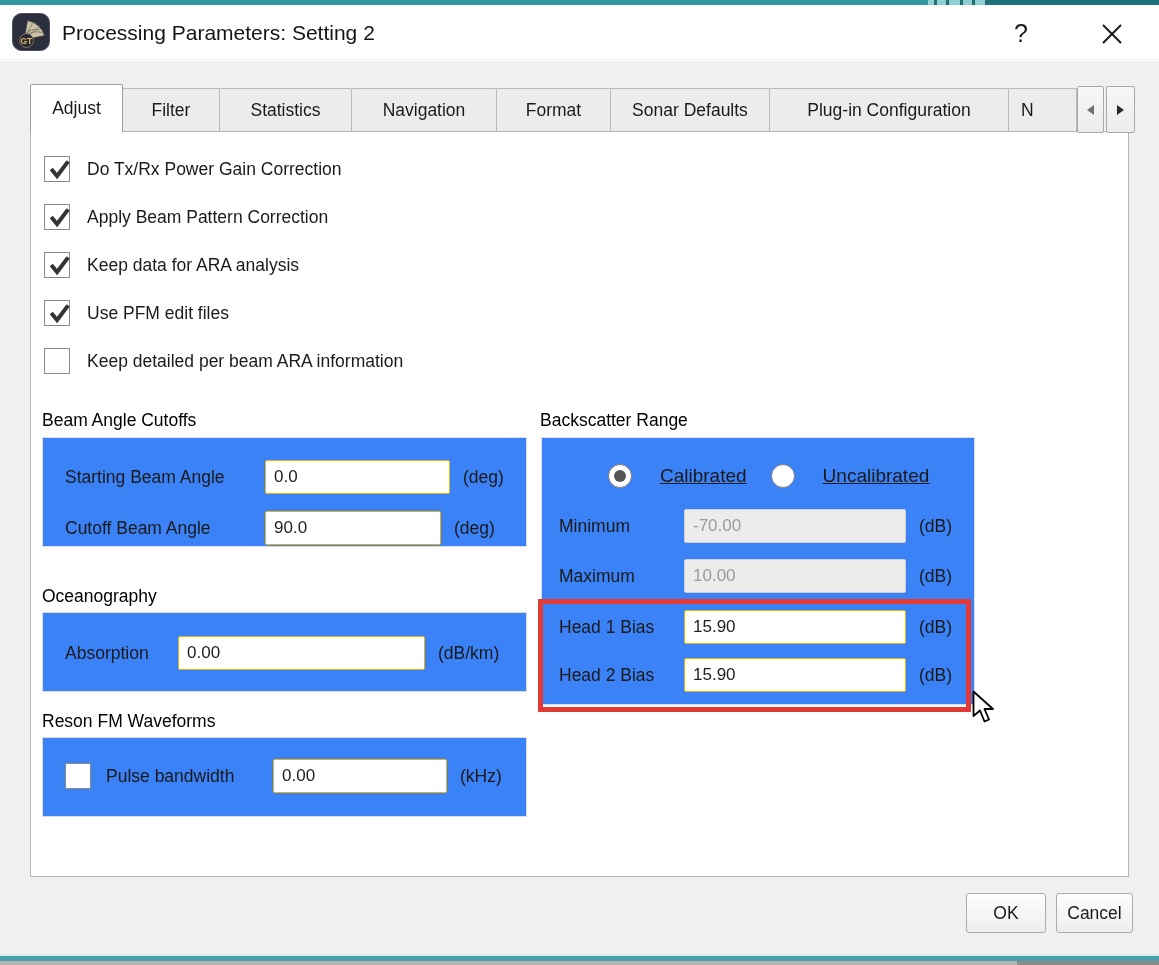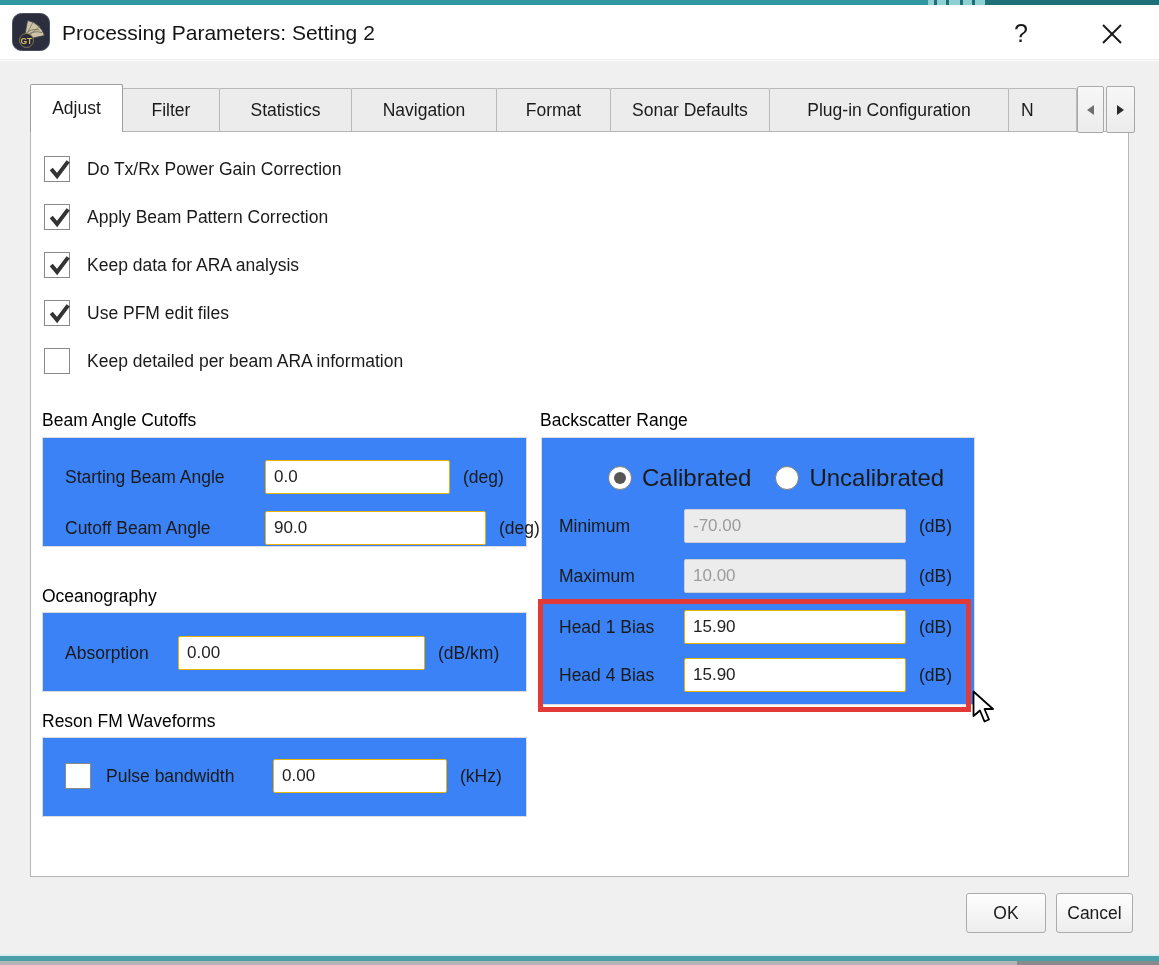--- a/index.html
+++ b/index.html
@@ -59,21 +59,21 @@
   .field-row { position:absolute; display:flex; align-items:center; height:36px; }
   .f-label { font-size:17.5px; color:#1a1a1a; white-space:nowrap; }
   .f-input { height:34px; border:1px solid #eab308; border-radius:2px; background:#fff; font-family:"Liberation Sans","DejaVu Sans",sans-serif; font-size:17px; color:#222; padding:0 8px; outline:none; }
   .f-input:disabled { background:#ececec; border-color:#cfcfcf; color:#9b9b9b; }
   .f-unit { font-size:17.5px; color:#1a1a1a; margin-left:13px; white-space:nowrap; }
 
   
   .radio-row { position:absolute; display:flex; align-items:center; }
   .radio { width:24px; height:24px; border-radius:50%; border:1px solid #7c7c7c; background:#fff; position:relative; flex:0 0 auto; }
   .radio.sel::after { content:""; position:absolute; left:5px; top:5px; width:12px; height:12px; border-radius:50%; background:#565656; }
-  .radio-label { font-size:24px; color:#1a1a1a; margin-left:10px; white-space:nowrap; }
+  .radio-label { font-size:19px; color:#1a1a1a; margin-left:28px; white-space:nowrap;text-decoration:underline; }
 
   
   .red-rect { position:absolute; left:538px; top:599px; width:433px; height:113px; border:5px solid #e23a36; z-index:6; }
   .cursor { position:absolute; left:972px; top:690px; z-index:9; }
 
   
   .dlg-btn { position:absolute; top:893px; height:40px; background:linear-gradient(#fefefe,#ededed); border:1px solid #ababab; border-radius:3px; font-family:"Liberation Sans","DejaVu Sans",sans-serif; font-size:17.5px; color:#1a1a1a; z-index:2; }
   .btn-ok { left:966px; width:80px; }
   .btn-cancel { left:1056px; width:77px; }
 </style>
@@ -176,21 +176,21 @@
 
   <div class="grp-title" style="left:42px; top:410px">Beam Angle Cutoffs</div>
   <div class="grp-box" style="left:42px; top:437px; width:485px; height:110px">
     <div class="field-row" style="left:22px; top:21px">
       <div class="f-label" style="width:200px">Starting Beam Angle</div>
       <input class="f-input" style="width: 185px;" value="0.0">
       <div class="f-unit">(deg)</div>
     </div>
     <div class="field-row" style="left:22px; top:72px">
       <div class="f-label" style="width:200px">Cutoff Beam Angle</div>
-      <input class="f-input" style="width: 221px;" value="90.0">
+      <input class="f-input" style="width: 176px;" value="90.0">
       <div class="f-unit">(deg)</div>
     </div>
   </div>
 
   <div class="grp-title" style="left:42px; top:586px">Oceanography</div>
   <div class="grp-box" style="left:42px; top:612px; width:485px; height:80px">
     <div class="field-row" style="left:22px; top:22px">
       <div class="f-label" style="width:113px">Absorption</div>
       <input class="f-input" style="width: 247px;" value="0.00">
       <div class="f-unit">(dB/km)</div>
@@ -224,21 +224,21 @@
       <div class="f-label" style="width:125px">Maximum</div>
       <input class="f-input" style="width: 222px;" disabled="" value="10.00">
       <div class="f-unit">(dB)</div>
     </div>
     <div class="field-row" style="left:17px; top:171px">
       <div class="f-label" style="width:125px">Head 1 Bias</div>
       <input class="f-input" style="width: 222px;" value="15.90">
       <div class="f-unit">(dB)</div>
     </div>
     <div class="field-row" style="left:17px; top:219px">
-      <div class="f-label" style="width:125px">Head 4 Bias</div>
+      <div class="f-label" style="width:125px">Head 2 Bias</div>
       <input class="f-input" style="width: 222px;" value="15.90">
       <div class="f-unit">(dB)</div>
     </div>
   </div>
 
   <div class="red-rect"></div>
 
   <div class="cursor">
     <svg width="26" height="34" viewBox="0 0 26 34">
       <polygon points="1.5,1.5 1.5,26 8,20.5 12.5,31.5 17,29.5 12.5,19 21,19" fill="#ffffff" stroke="#000000" stroke-width="1.8" stroke-linejoin="round"></polygon>

